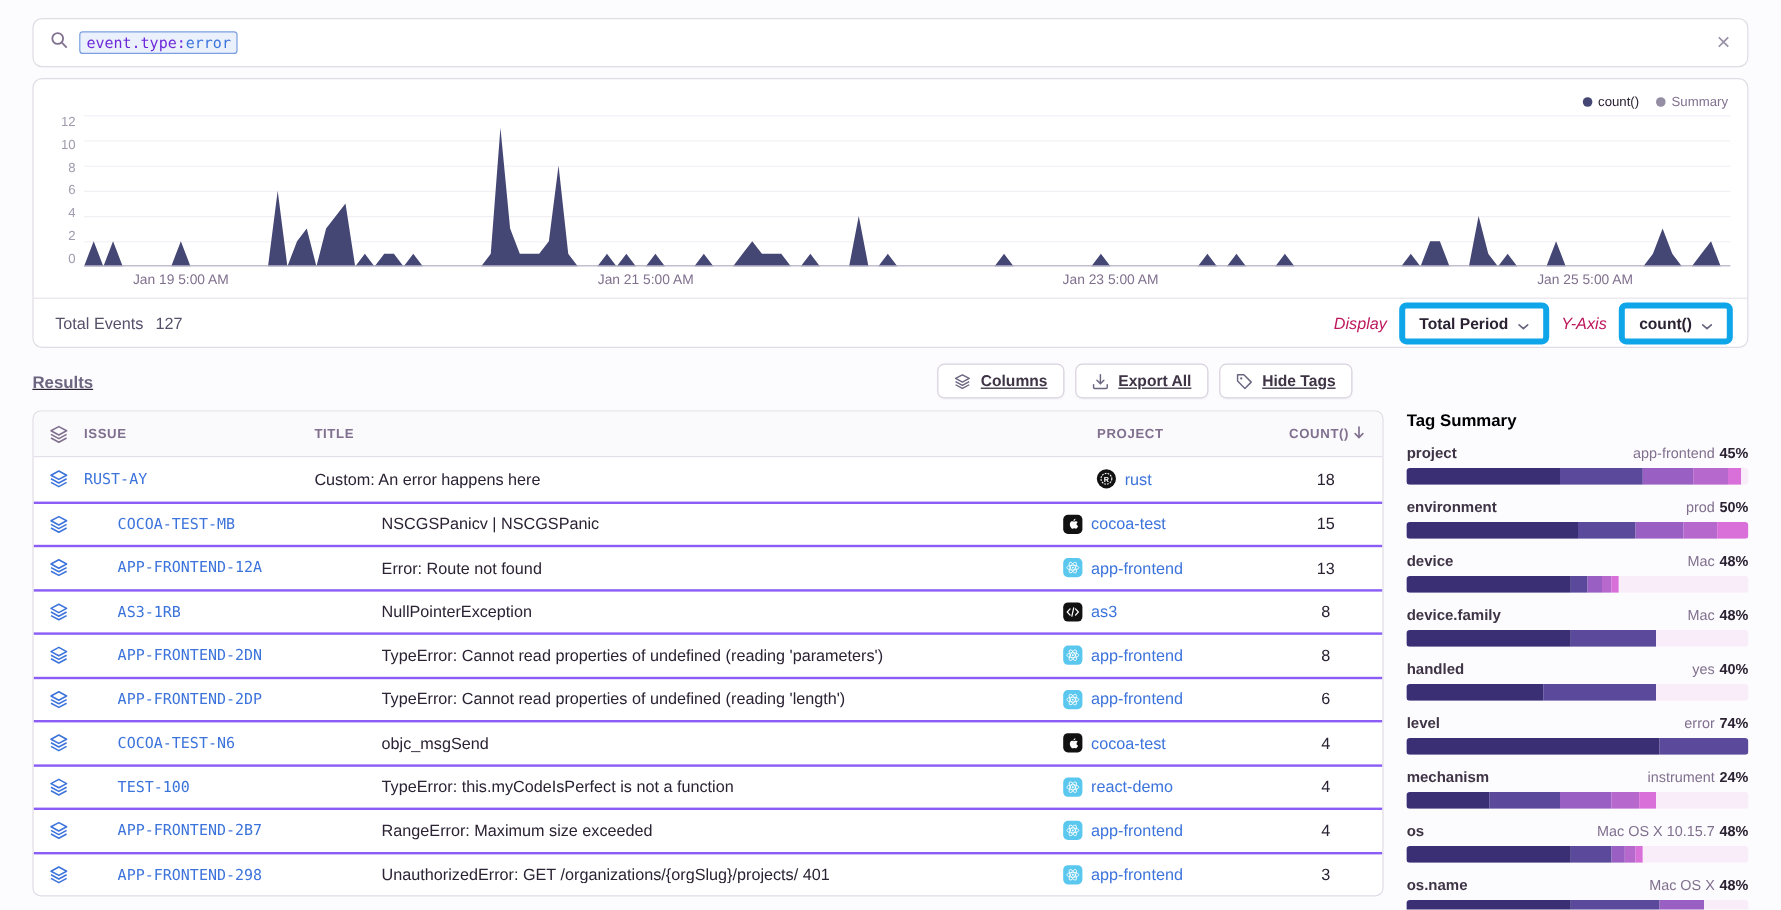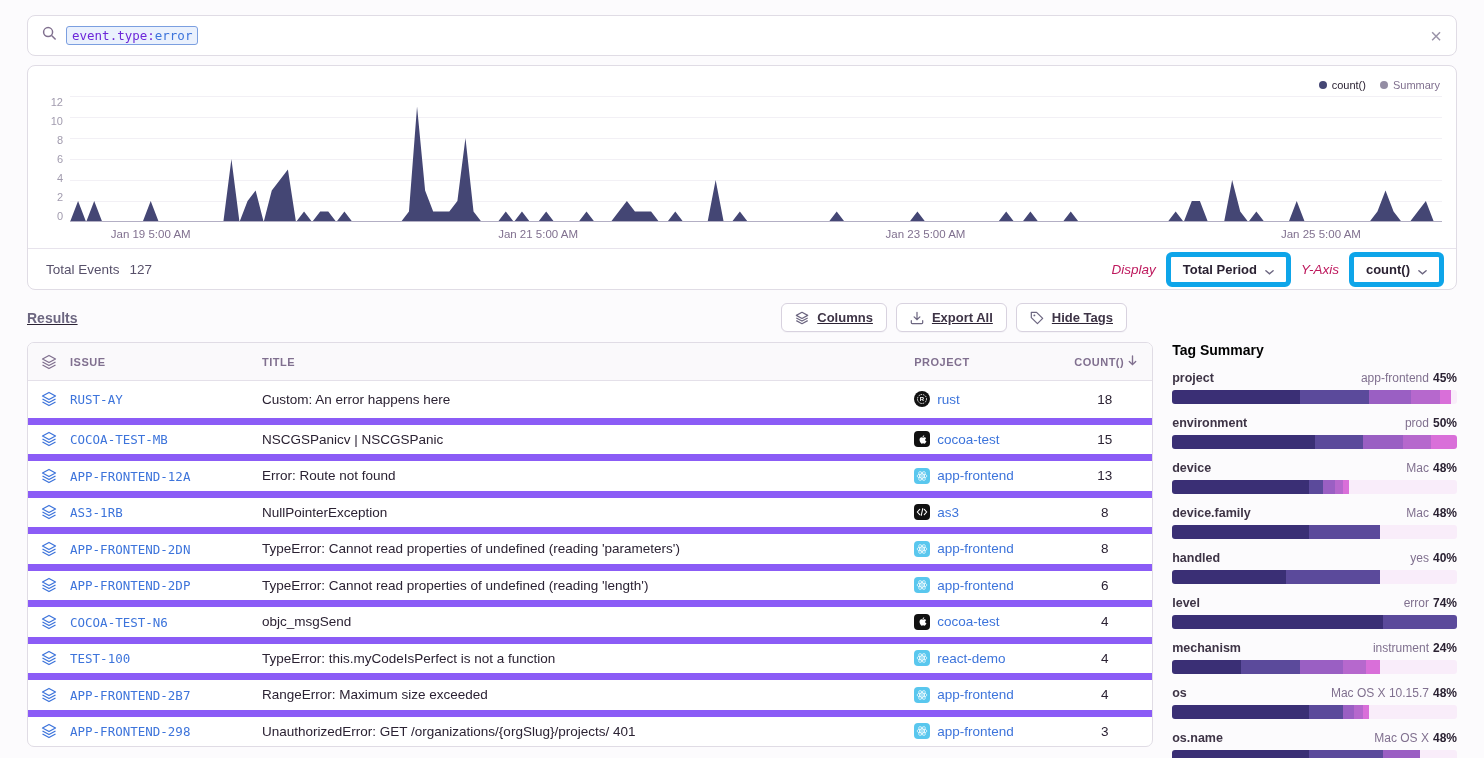--- a/index.html
+++ b/index.html
@@ -51,21 +51,21 @@
     border-radius:6px; padding:6px 13px; font-weight:bold; font-size:13px; color:#3e3446; cursor:pointer;
     box-shadow:0 1px 1px rgba(40,30,60,.03); }
   .btn svg { color:#6c6680; }
 
   
   .content { display:flex; gap:19px; align-items:flex-start; }
   .table-panel { width:1127px; border:1px solid #e0dce5; border-radius:7px; background:#fff; overflow:hidden; }
   .trow { display:grid; grid-template-columns:42px 192px 1fr 160px 78px; align-items:center; height:36.5px; }
   .thead { background:#faf9fb; border-bottom:1px solid #e4e0e9; height:38px;
     font-size:11px; font-weight:bold; letter-spacing:.5px; color:#80708f; }
-  .trow + .trow { border-top:7px solid #8b5cf6; }
+  .trow + .trow { border-top:2px solid #8b5cf6;gap:28px; }
   .cell-icon { display:flex; justify-content:center; }
   .issue-link { font-family:"DejaVu Sans Mono", monospace; font-size:12.5px; color:#3d74db; cursor:pointer; }
   .cell-title { font-size:13.5px; color:#2b2233; white-space:nowrap; overflow:hidden; }
   .cell-project { display:flex; align-items:center; gap:7px; font-size:13.5px; color:#3d74db; cursor:pointer; }
   .cell-count { text-align:center; padding-right:17px; font-size:13.5px; color:#2b2233; }
   .col-count { display:flex; justify-content:flex-end; align-items:center; gap:3px; padding-right:14px; cursor:pointer; }
   .proj-badge { width:16px; height:16px; border-radius:4px; display:flex; align-items:center; justify-content:center; flex:none; }
 
   
   .tag-summary { width:285px; }

